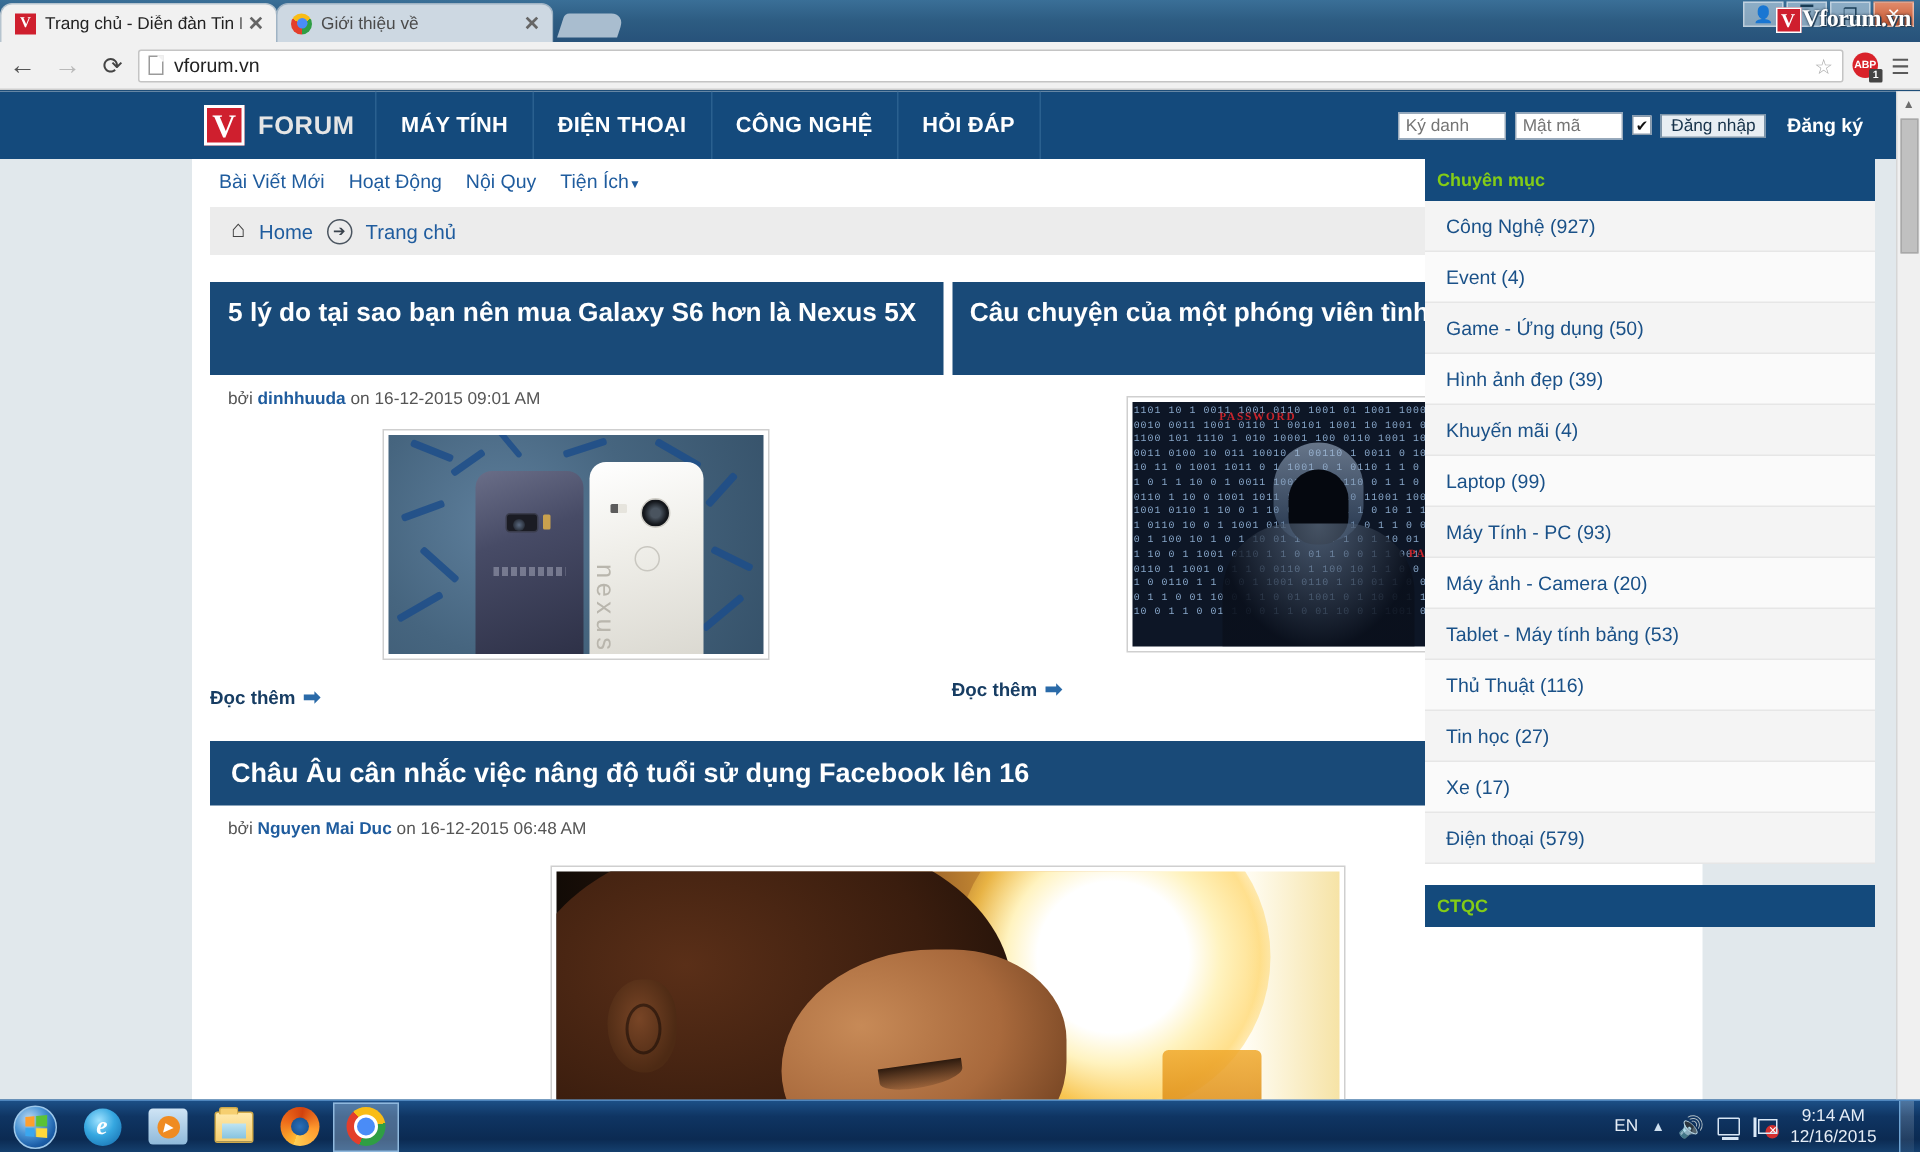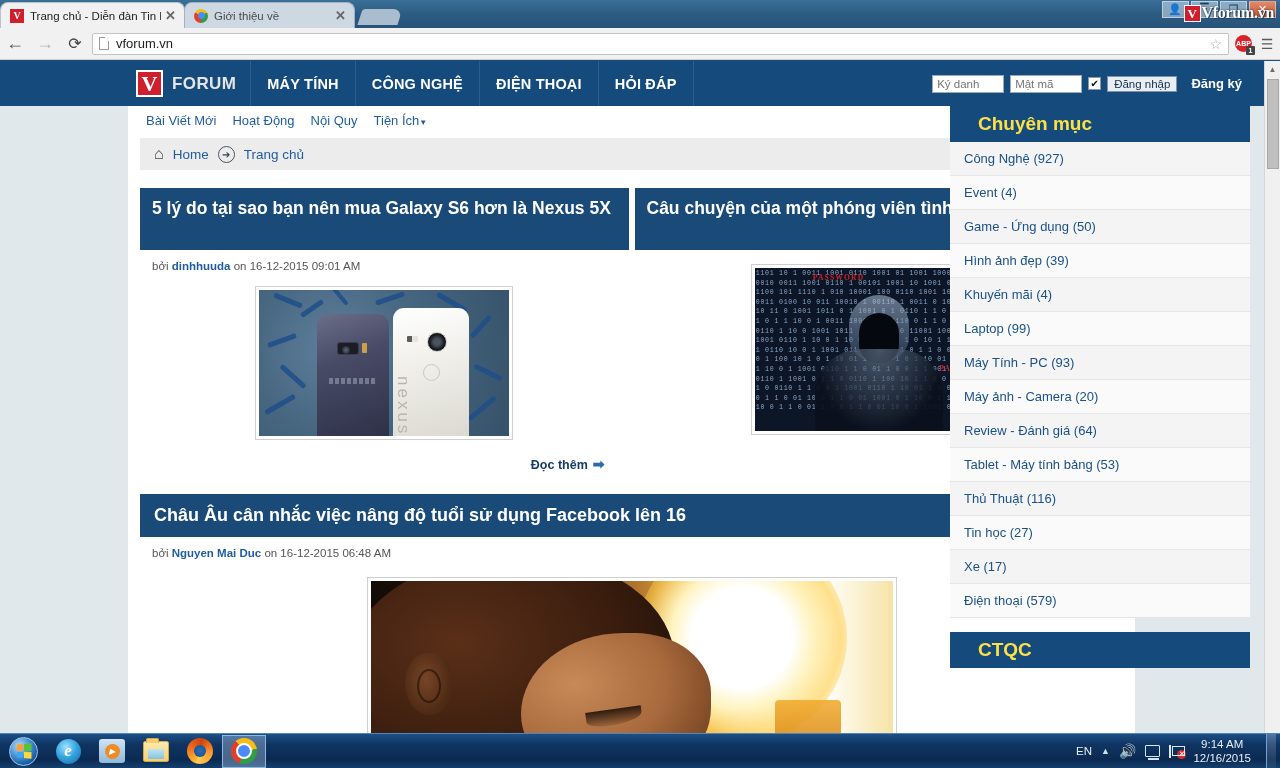--- a/index.html
+++ b/index.html
@@ -16,21 +16,21 @@
     background: linear-gradient(180deg,#3a6f97 0%,#2d5c82 50%,#27527a 100%);
   }
   .tabstrip { position: absolute; left: 0; top: 0; height: 28px; display: flex; align-items: flex-end; }
   .tab {
     position: relative; height: 26px; display: flex; align-items: center;
     padding: 0 8px 0 9px; margin-right: -1px;
     border-top-left-radius: 8px; border-top-right-radius: 8px;
     font-size: 11.5px; color: #222; white-space: nowrap;
   }
   .tab.active { background: #f1f1f1; width: 185px; border: 1px solid #b6c4cf; border-bottom: none; }
-  .tab.inactive { background: #cdd8e2; width: 171px; border: 1px solid #9fb3c4; border-bottom: none; color: #4b4b4b; }
+  .tab.inactive { background: #cdd8e2; width: 185px; border: 1px solid #9fb3c4; border-bottom: none; color: #4b4b4b; }
   .tab .favicon { width: 14px; height: 14px; margin-right: 6px; flex: 0 0 14px; }
   .fav-v { background:#cf1f2e; display:flex; align-items:center; justify-content:center;
            color:#fff; font-size:10px; font-weight:bold; font-family:"Liberation Serif",serif; line-height:1;}
   .fav-chrome { border-radius:50%; background:
       conic-gradient(from 180deg,#e33e2b 0deg 120deg,#f9bc15 120deg 240deg,#2f9e44 240deg 360deg);
       position:relative; }
   .fav-chrome::after{content:'';position:absolute;left:3.5px;top:3.5px;width:7px;height:7px;border-radius:50%;background:#4a8cf7;}
   .tab .tlabel { flex:1 1 auto; overflow:hidden; text-overflow:clip; }
   .tab .tclose { font-size: 13px; color:#666; margin-left:4px; font-weight:600; }
   .newtab {
@@ -105,21 +105,21 @@
                     border:1.4px solid #4b5560;border-radius:50%;font-size:10px;color:#39424c;}
 
   .artrow { display:flex; margin:18px 12px 0 12px; gap:6px; }
   .artcol { flex:1 1 0; min-width:0; }
   .arthead { background:#194a78; color:#fff; font-weight:bold; font-size:17.5px; line-height:1.35;
              padding:9px 12px 28px 12px; min-height:62px; }
   .artbyline { font-size:11.5px; color:#555; padding:10px 0 0 12px; }
   .artbyline b{ color:#1f5c9e; }
   .artimgwrap { display:flex; justify-content:center; padding-top:14px; }
   .imgframe { border:1px solid #cfcfcf; padding:3px; background:#fff; }
-  .readmore { font-size:12.5px; font-weight:bold; color:#173d63; text-align:right; padding:16px 24px 0 0; }
+  .readmore { font-size:12.5px; font-weight:bold; color:#173d63; text-align:left; padding:16px 24px 0 0; }
   .readmore .rarrow{ color:#2a6aa8; font-size:14px; margin-left:5px; }
 
   .wide-arthead { background:#194a78; color:#fff; font-weight:bold; font-size:18px;
                   padding:11px 14px; margin:22px 12px 0 12px; }
 
   
   .img-phones { width:250px; height:146px; position:relative; overflow:hidden;
      background: radial-gradient(circle at 30% 40%, #5e7f9c 0%, #46657f 45%, #36526a 100%); }
   .sq { position:absolute; background:#1d4e8a; opacity:.85; border-radius:2px; }
   .ph { position:absolute; bottom:-8px; border-radius:11px 11px 6px 6px; }
@@ -169,21 +169,21 @@
         background:radial-gradient(ellipse at 46% 42%, #784526 0%, #4d2a14 70%); }
   .ear::after{content:'';position:absolute;left:12px;top:16px;width:20px;height:30px;border-radius:50%;
               border:2px solid rgba(20,10,5,.55);}
   .eyelash{ position:absolute; left:215px; top:128px; width:56px; height:16px; border-radius:0 0 60% 40%;
             background:linear-gradient(180deg,rgba(30,16,8,.9),rgba(70,40,22,.2)); transform:rotate(-8deg); }
   .device{ position:absolute; right:52px; bottom:10px; width:66px; height:46px; border-radius:4px;
            background:linear-gradient(180deg,#f0a92c,#d88612); opacity:.85; }
 
   
   .sidebar{ position:absolute; left:822px; top:0; width:300px; }
-  .sbhead{ background:#144a7c; color:#fde047; font-weight:bold; font-size:19px; padding:7px 28px; }
+  .sbhead{ background:#144a7c; color:#84cc16; font-weight:bold; font-size:12px; padding:7px 8px; }
   .sbrow{ font-size:13px; color:#1a5188; padding:9px 12px 9px 14px; border-bottom:1px solid #e6e6e6;
           background:#fafafa; }
   .sbrow:nth-child(even){ background:#f4f4f4; }
 
   
   .vscroll{ position:absolute; right:0; top:61px; width:16px; height:672px; background:#f0f0f0;
             border-left:1px solid #d6d6d6; }
   .vs-up,.vs-dn{ height:16px; display:flex;align-items:center;justify-content:center;font-size:8px;color:#6d6d6d;
                  background:#f0f0f0;}
   .vs-thumb{ position:absolute; left:2px; top:18px; width:12px; height:90px; background:#c0c0c0;
@@ -295,22 +295,22 @@
 
   <div class="viewport">
 
     <div class="sitebar">
       <div class="sitebar-inner">
         <div class="brand">
           <span class="brand-logo">V</span>
           <span class="brand-text">FORUM</span>
         </div>
         <div class="navitem">MÁY TÍNH</div>
+        <div class="navitem">ĐIỆN THOẠI</div>
         <div class="navitem">CÔNG NGHỆ</div>
-        <div class="navitem">ĐIỆN THOẠI</div>
         <div class="navitem">HỎI ĐÁP</div>
         <div class="loginarea">
           <input class="linput" placeholder="Ký danh" style="">
           <input class="linput" placeholder="Mật mã" style="">
           <span class="lcheck">✔</span>
           <button class="lbtn">Đăng nhập</button>
           <a class="lreg">Đăng ký</a>
         </div>
       </div>
     </div>
@@ -433,21 +433,20 @@
       <div class="sidebar">
         <div class="sbhead">Chuyên mục</div>
         <div class="sbrow">Công Nghệ (927)</div>
         <div class="sbrow">Event (4)</div>
         <div class="sbrow">Game - Ứng dụng (50)</div>
         <div class="sbrow">Hình ảnh đẹp (39)</div>
         <div class="sbrow">Khuyến mãi (4)</div>
         <div class="sbrow">Laptop (99)</div>
         <div class="sbrow">Máy Tính - PC (93)</div>
         <div class="sbrow">Máy ảnh - Camera (20)</div>
-        <div class="sbrow">Review - Đánh giá (64)</div>
         <div class="sbrow">Tablet - Máy tính bảng (53)</div>
         <div class="sbrow">Thủ Thuật (116)</div>
         <div class="sbrow">Tin học (27)</div>
         <div class="sbrow">Xe (17)</div>
         <div class="sbrow">Điện thoại (579)</div>
         <div class="sbhead" style="margin-top:14px">CTQC</div>
       </div>
 
     </div>
   </div>

